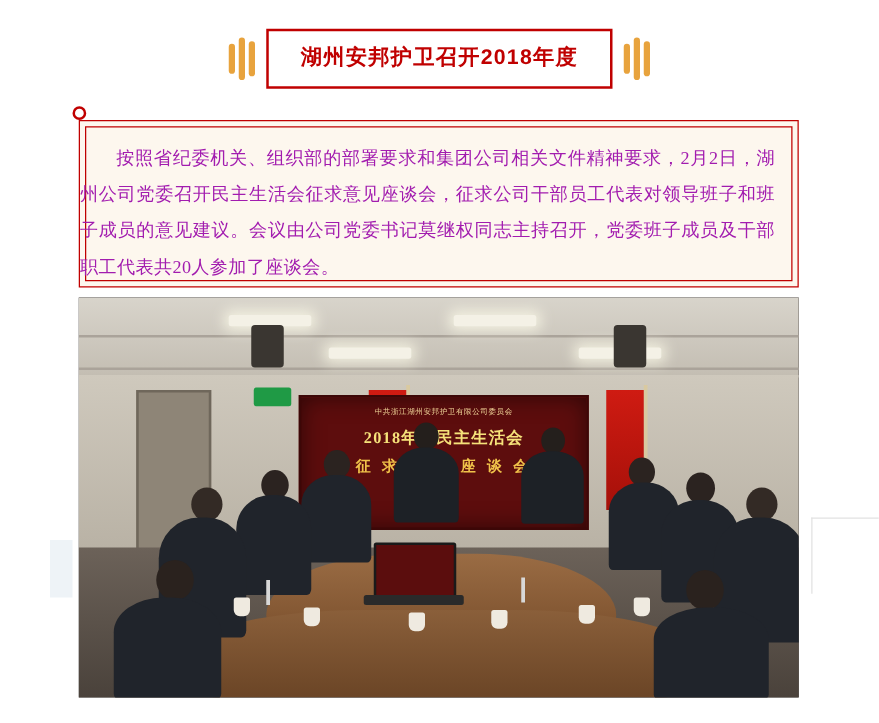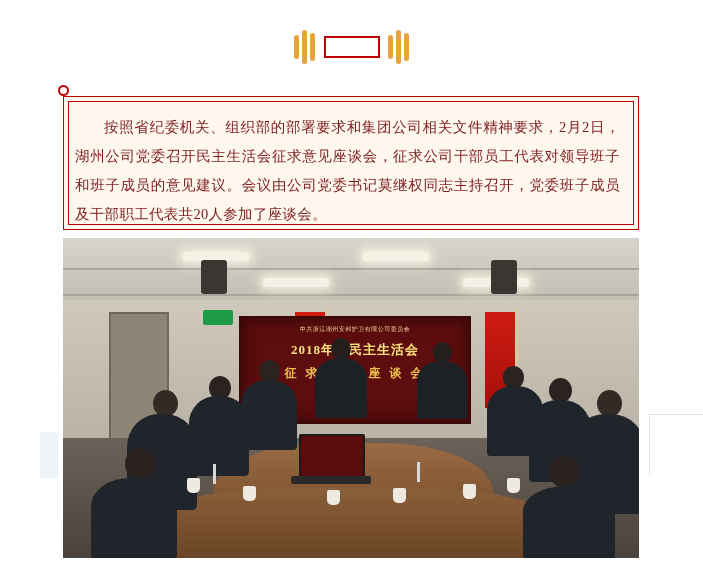--- a/index.html
+++ b/index.html
@@ -92,22 +92,22 @@
     left: 4px;
     top: 4px;
     right: 4px;
     bottom: 4px;
     border: 1px solid #c00000;
     box-sizing: border-box;
     pointer-events: none;
   }
   .body-text {
     position: relative;
-    padding: 16px 18px 0 11px;
-    color: #7f1d1d;
+    padding: 16px 18px 0 0;
+    color: #a21caf;
     font-size: 14.5px;
     line-height: 29px;
     text-align: justify;
     text-indent: 2em;
     letter-spacing: 0.3px;
     font-family: "Liberation Serif", serif;
   }
 
   
   .corner-dot {
@@ -255,20 +255,21 @@
 
 <div class="page">
 
   <div class="title-wrap">
     <div class="title-box">
       <div class="wave left">
         <span></span>
           <span></span>
           <span></span>
       </div>
+      <div class="title-line">湖州安邦护卫召开2018年度</div>
       <div class="wave right">
         <span></span>
           <span></span>
           <span></span>
       </div>
     </div>
   </div>
 
   <div class="corner-dot"></div>
 

